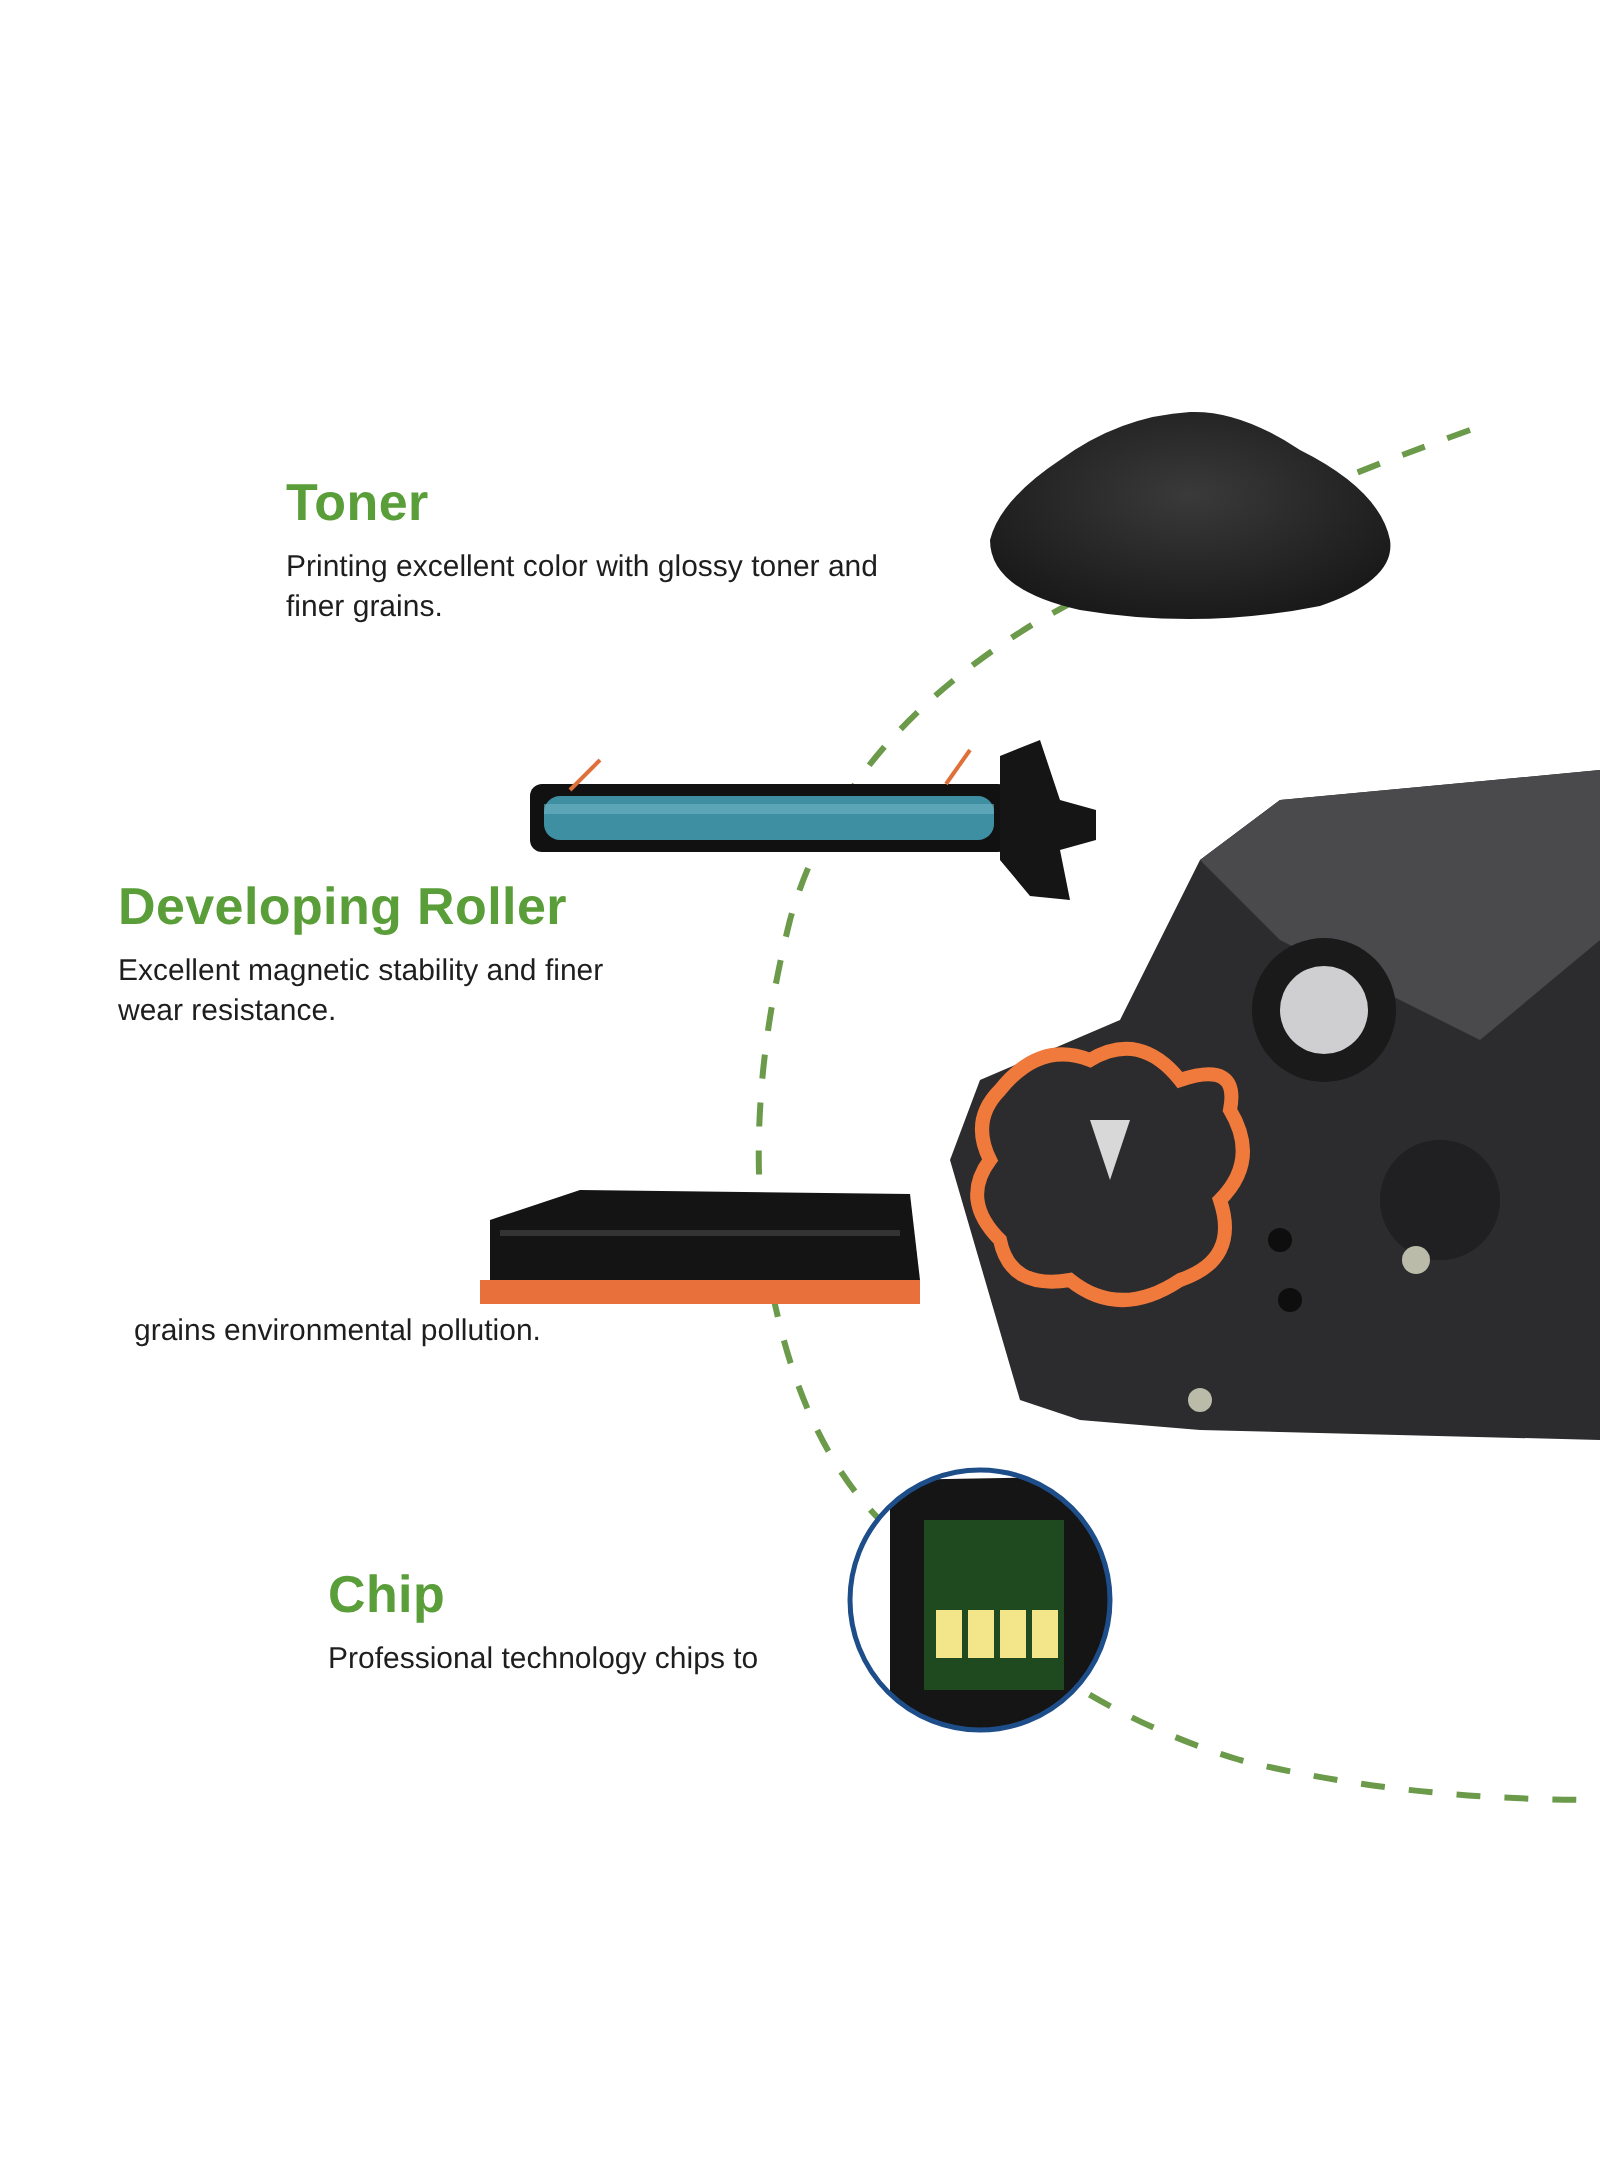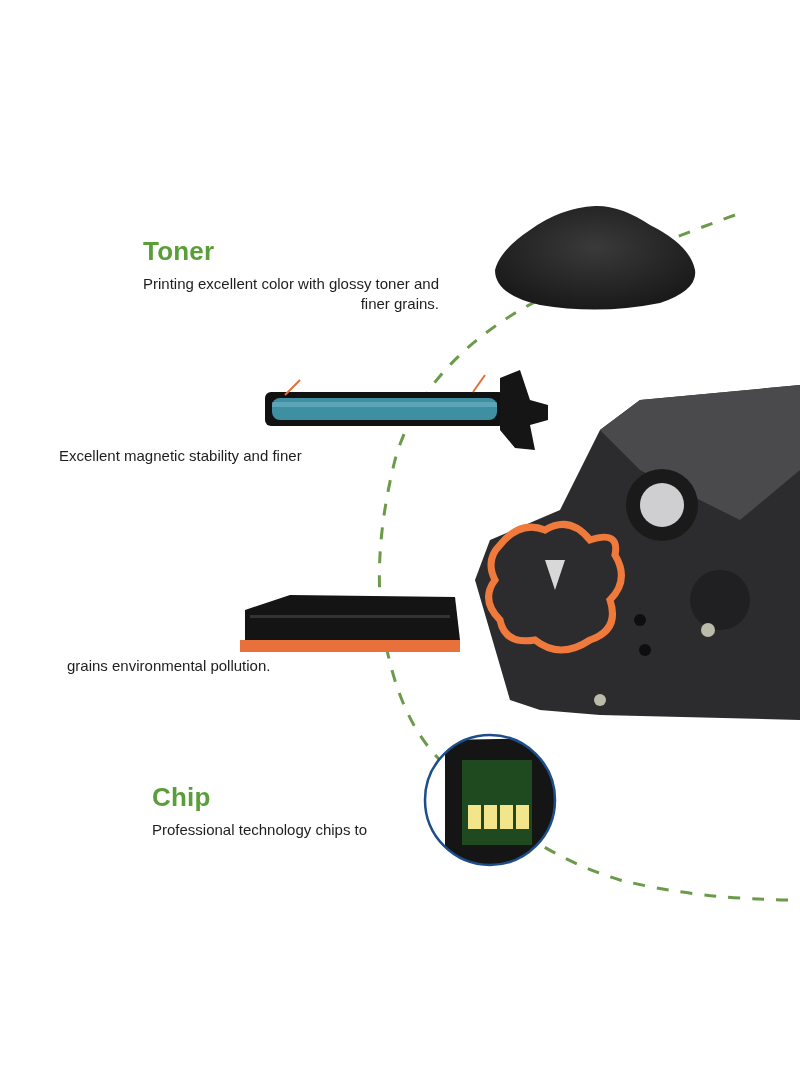--- a/index.html
+++ b/index.html
@@ -1,20 +1,20 @@
 <!DOCTYPE html>
 <html><head>
 <meta charset="utf-8">
 <style>
   html, body { margin: 0; padding: 0; }
   body { width: 800px; height: 1091px; background: #ffffff; position: relative; overflow: hidden; font-family: "Liberation Sans", sans-serif; }
   .canvas { position: absolute; left: 0; top: 0; width: 800px; height: 1091px; }
   .feature { position: absolute; }
   .feature-title { color: #5a9e3a; font-weight: bold; font-size: 26px; line-height: 30px; margin: 0; letter-spacing: 0.2px; }
-  .feature-desc { color: #1e1e1e; font-size: 15px; line-height: 20px; margin-top: 8px; text-align: right; }
+  .feature-desc { color: #1e1e1e; font-size: 15px; line-height: 20px; margin-top: 8px; }
   svg { position: absolute; left: 0; top: 0; }
 </style>
 </head>
 <body>
 
 <div class="canvas">
 
   <svg width="800" height="1091">
     <path d="M 735 215 Q 610 260 520 310 Q 420 370 395 460 Q 370 560 385 640 Q 400 720 440 760 Q 520 850 620 880 Q 700 900 800 900" fill="none" stroke="#6b9a4a" stroke-width="3" stroke-dasharray="12 12"></path>
   </svg>
@@ -78,31 +78,33 @@
 
   <div class="feature" style="left:143px; top:236px;">
     <div class="feature-title">Toner</div>
     <div class="feature-desc">
       <div>Printing excellent color with glossy toner and</div>
       <div>finer grains.</div>
     </div>
   </div>
 
   <div class="feature" style="left:59px; top:438px;">
+    <div class="feature-title">Developing Roller</div>
     <div class="feature-desc">
       <div>Excellent magnetic stability and finer</div>
+      <div>wear resistance.</div>
     </div>
   </div>
 
   <div class="feature" style="left:67px; top:648px;">
     <div class="feature-desc">
       <div>grains environmental pollution.</div>
     </div>
   </div>
 
-  <div class="feature" style="left:152px; top:782px;">
+  <div class="feature" style="left:164px; top:782px;">
     <div class="feature-title">Chip</div>
     <div class="feature-desc">
       <div>Professional technology chips to</div>
     </div>
   </div>
 
 </div>
 
 </body></html>

